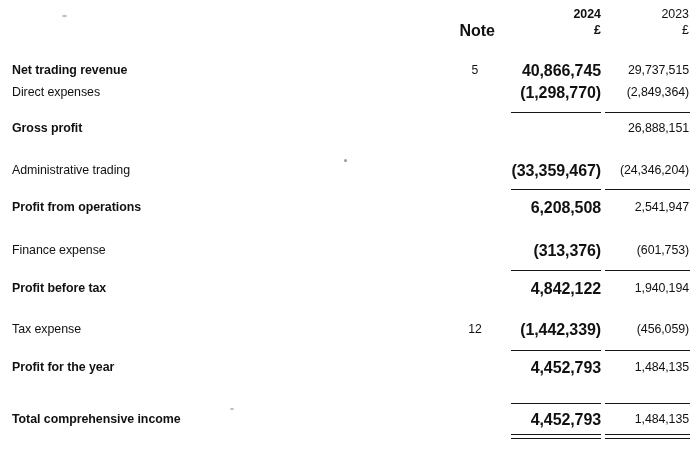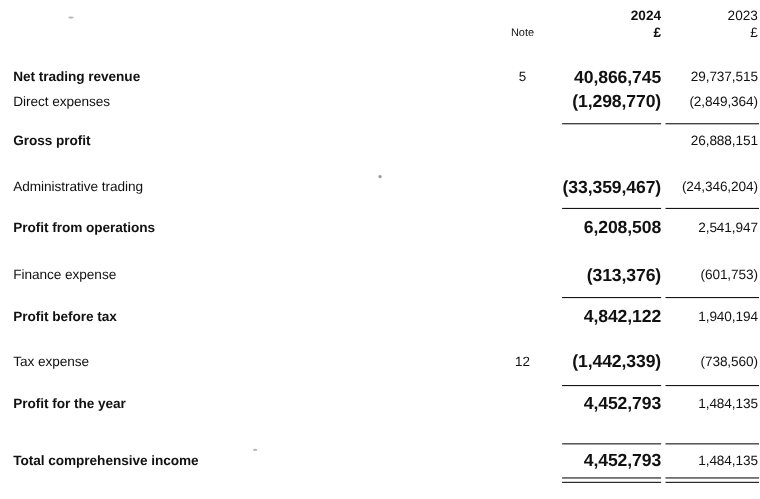--- a/index.html
+++ b/index.html
@@ -83,23 +83,23 @@
     position: absolute;
     left: 600px;
     width: 89px;
     text-align: right;
     font-size: 12.4px;
   }
   .hdr-note {
     position: absolute;
     left: 455px;
     width: 40px;
-    text-align: center;
-    font-size: 10px;
-    font-weight: normal;
+    text-align: right;
+    font-size: 16px;
+    font-weight: bold;
   }
   .hdr-cur-2024 {
     position: absolute;
     left: 470px;
     width: 131px;
     text-align: right;
     font-size: 12.4px;
     font-weight: bold;
   }
   .hdr-cur-2023 {
@@ -214,21 +214,21 @@
     <span class="label bold">Profit before tax</span>
     <span class="note"></span>
     <span class="col-2024">4,842,122</span>
     <span class="col-2023">1,940,194</span>
   </div>
 
   <div class="row" style="top:321px;">
     <span class="label">Tax expense</span>
     <span class="note">12</span>
     <span class="col-2024">(1,442,339)</span>
-    <span class="col-2023">(738,560)</span>
+    <span class="col-2023">(456,059)</span>
   </div>
 
   <div class="rule c24" style="top:350px;"></div>
   <div class="rule c23" style="top:350px;"></div>
 
   <div class="row" style="top:359px;padding-left:12px;">
     <span class="label bold">Profit for the year</span>
     <span class="note"></span>
     <span class="col-2024">4,452,793</span>
     <span class="col-2023">1,484,135</span>

